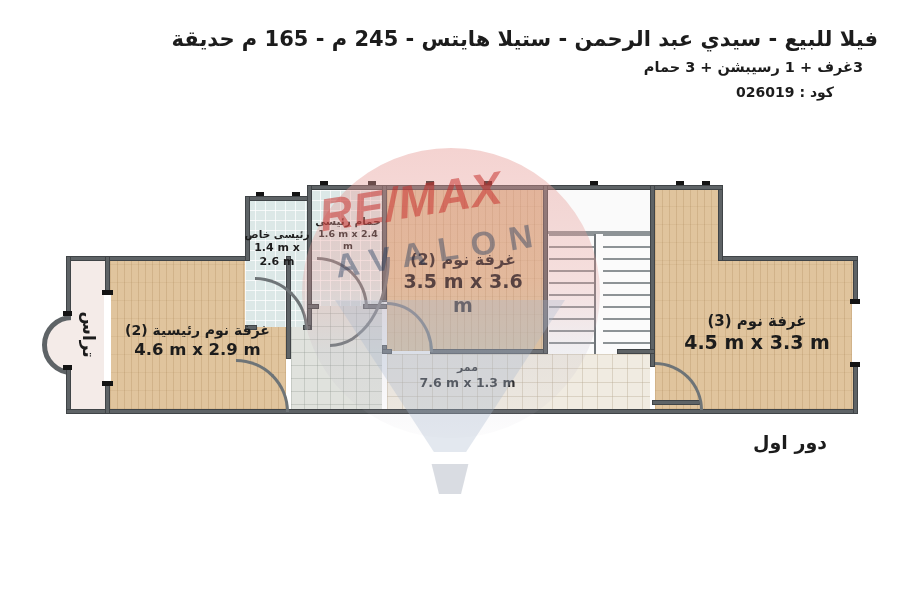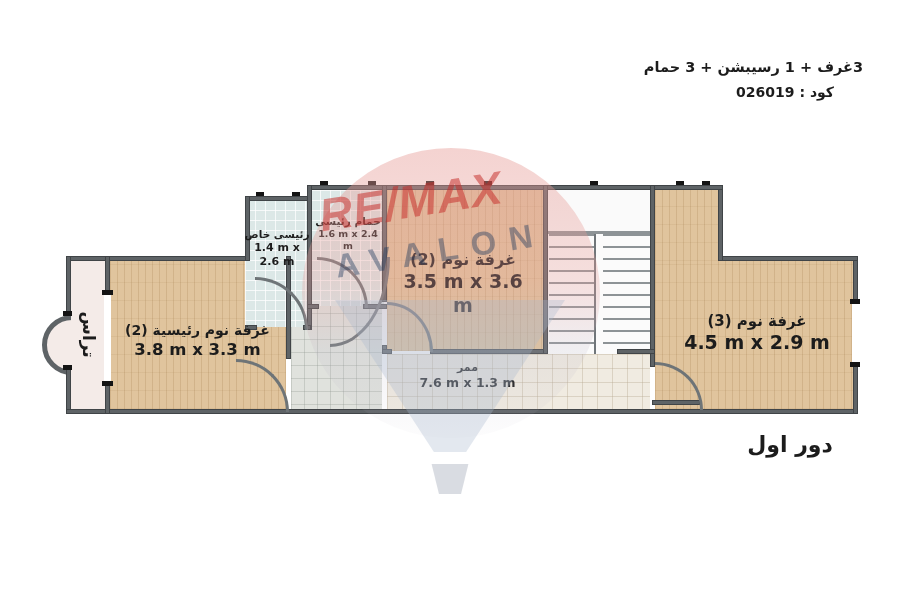--- a/index.html
+++ b/index.html
@@ -36,20 +36,21 @@
   .lbl{text-align:center;font-weight:bold;line-height:1.25;direction:rtl;}
   .dims{direction:ltr;font-weight:bold;}
   .hdr{direction:rtl;white-space:nowrap;font-weight:bold;}
   .wm{pointer-events:none;}
 </style>
 </head>
 <body>
 
 <div id="page">
 
+  <div class="abs hdr" style="top:27px;right:22px;font-size:21px;">فيلا للبيع - سيدي عبد الرحمن - ستيلا هايتس - 245 م - 165 م حديقة</div>
   <div class="abs hdr" style="top:59px;right:37px;font-size:14.5px;font-weight:600;">3غرف + 1 رسيبشن + 3 حمام</div>
   <div class="abs hdr" style="top:84px;right:66px;font-size:14px;font-weight:600;">كود : 026019</div>
 
   <div class="abs terr" style="left:42px;top:315px;width:50px;height:50px;border-radius:50%;border:5px solid #5e6366;"></div>
 
   <div class="abs terr" style="left:71px;top:261px;width:36px;height:148px;"></div>
   <div class="abs wood" style="left:110px;top:261px;width:176px;height:148px;"></div>
   <div class="abs halltile" style="left:291px;top:261px;width:91px;height:148px;"></div>
   <div class="abs bathtile" style="left:245px;top:200px;width:64px;height:127px;"></div>
   <div class="abs bathtile" style="left:310px;top:190px;width:74px;height:116px;"></div>
@@ -110,45 +111,45 @@
 
   <div class="abs arc tr" style="left:255px;top:277px;width:50px;height:50px;"></div>
   <div class="abs arc tr" style="left:317px;top:257px;width:48px;height:48px;"></div>
   <div class="abs arc br" style="left:330px;top:257px;width:57px;height:87px;"></div>
   <div class="abs arc tr" style="left:387px;top:302px;width:43px;height:47px;"></div>
   <div class="abs arc tr" style="left:236px;top:359px;width:50px;height:50px;"></div>
   <div class="abs arc tr" style="left:655px;top:362px;width:45px;height:45px;"></div>
 
   <div class="abs lbl" style="left:100px;top:322px;width:195px;font-size:14px;">
     <div>غرفة نوم رئيسية (2)</div>
-    <div class="dims" style="font-size:16.5px;">3.8 m x 3.3 m</div>
+    <div class="dims" style="font-size:16.5px;">4.6 m x 2.9 m</div>
   </div>
   <div class="abs lbl" style="left:392px;top:250px;width:142px;font-size:16px;">
     <div>غرفة نوم (2)</div>
     <div class="dims" style="font-size:19px;">3.5 m x 3.6 m</div>
   </div>
   <div class="abs lbl" style="left:672px;top:312px;width:170px;font-size:15px;">
     <div>غرفة نوم (3)</div>
-    <div class="dims" style="font-size:19px;">4.5 m x 2.9 m</div>
+    <div class="dims" style="font-size:19px;">4.5 m x 3.3 m</div>
   </div>
   <div class="abs lbl" style="left:400px;top:361px;width:135px;font-size:11px;">
     <div>ممر</div>
     <div class="dims" style="font-size:12.5px;">7.6 m x 1.3 m</div>
   </div>
   <div class="abs lbl" style="left:244px;top:228px;width:66px;font-size:10.5px;">
     <div>رئيسى خاص</div>
     <div class="dims" style="font-size:11px;">1.4 m x 2.6 m</div>
   </div>
   <div class="abs lbl" style="left:312px;top:215px;width:72px;font-size:10.5px;">
     <div>حمام رئيسى</div>
     <div class="dims" style="font-size:9.5px;">1.6 m x 2.4 m</div>
   </div>
   <div class="abs lbl" style="left:28px;top:324px;width:120px;font-size:17px;transform:rotate(90deg);">تراس</div>
 
-  <div class="abs lbl" style="left:740px;top:431px;width:100px;font-size:22px;">دور اول</div>
+  <div class="abs lbl" style="left:740px;top:431px;width:100px;font-size:19px;">دور اول</div>
 
   <div class="abs wm" style="left:302px;top:148px;width:298px;height:290px;border-radius:50%;
        background:linear-gradient(rgba(231,157,152,.45), rgba(231,157,152,.30) 45%, rgba(188,182,198,.18) 70%, rgba(188,182,198,.04));"></div>
   <div class="abs wm" style="left:318px;top:170px;width:240px;font-size:46px;font-weight:800;font-style:italic;
        letter-spacing:1px;color:rgba(197,45,40,.52);transform:rotate(-9deg);font-family:'Liberation Sans',sans-serif;">RE/MAX</div>
   <div class="abs wm" style="left:334px;top:230px;width:230px;font-size:33px;font-weight:bold;
        letter-spacing:13px;color:rgba(32,58,94,.42);transform:rotate(-9deg);font-family:'Liberation Sans',sans-serif;">AVALON</div>
   <div class="abs wm" style="left:335px;top:300px;width:230px;height:152px;background:rgba(168,185,206,.32);
        clip-path:polygon(0 0,100% 0,57% 100%,43% 100%);"></div>
   <div class="abs wm" style="left:427px;top:464px;width:46px;height:30px;background:rgba(185,192,203,.55);

